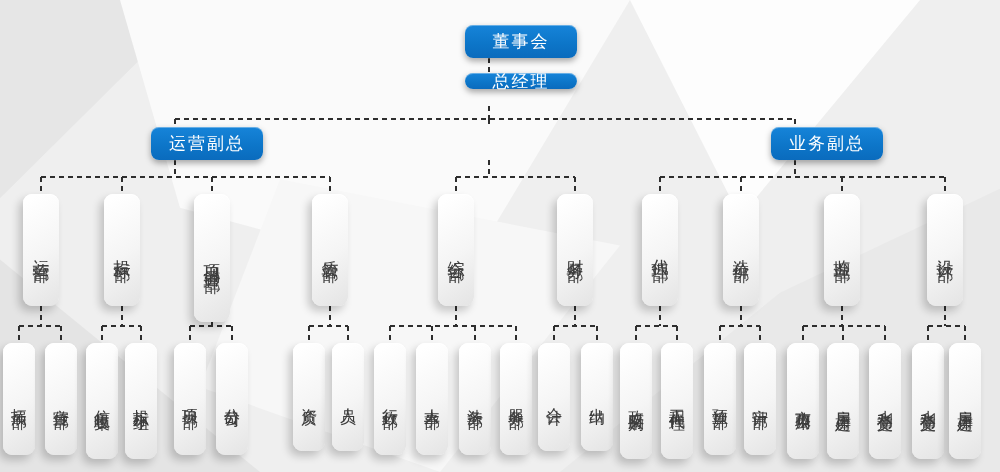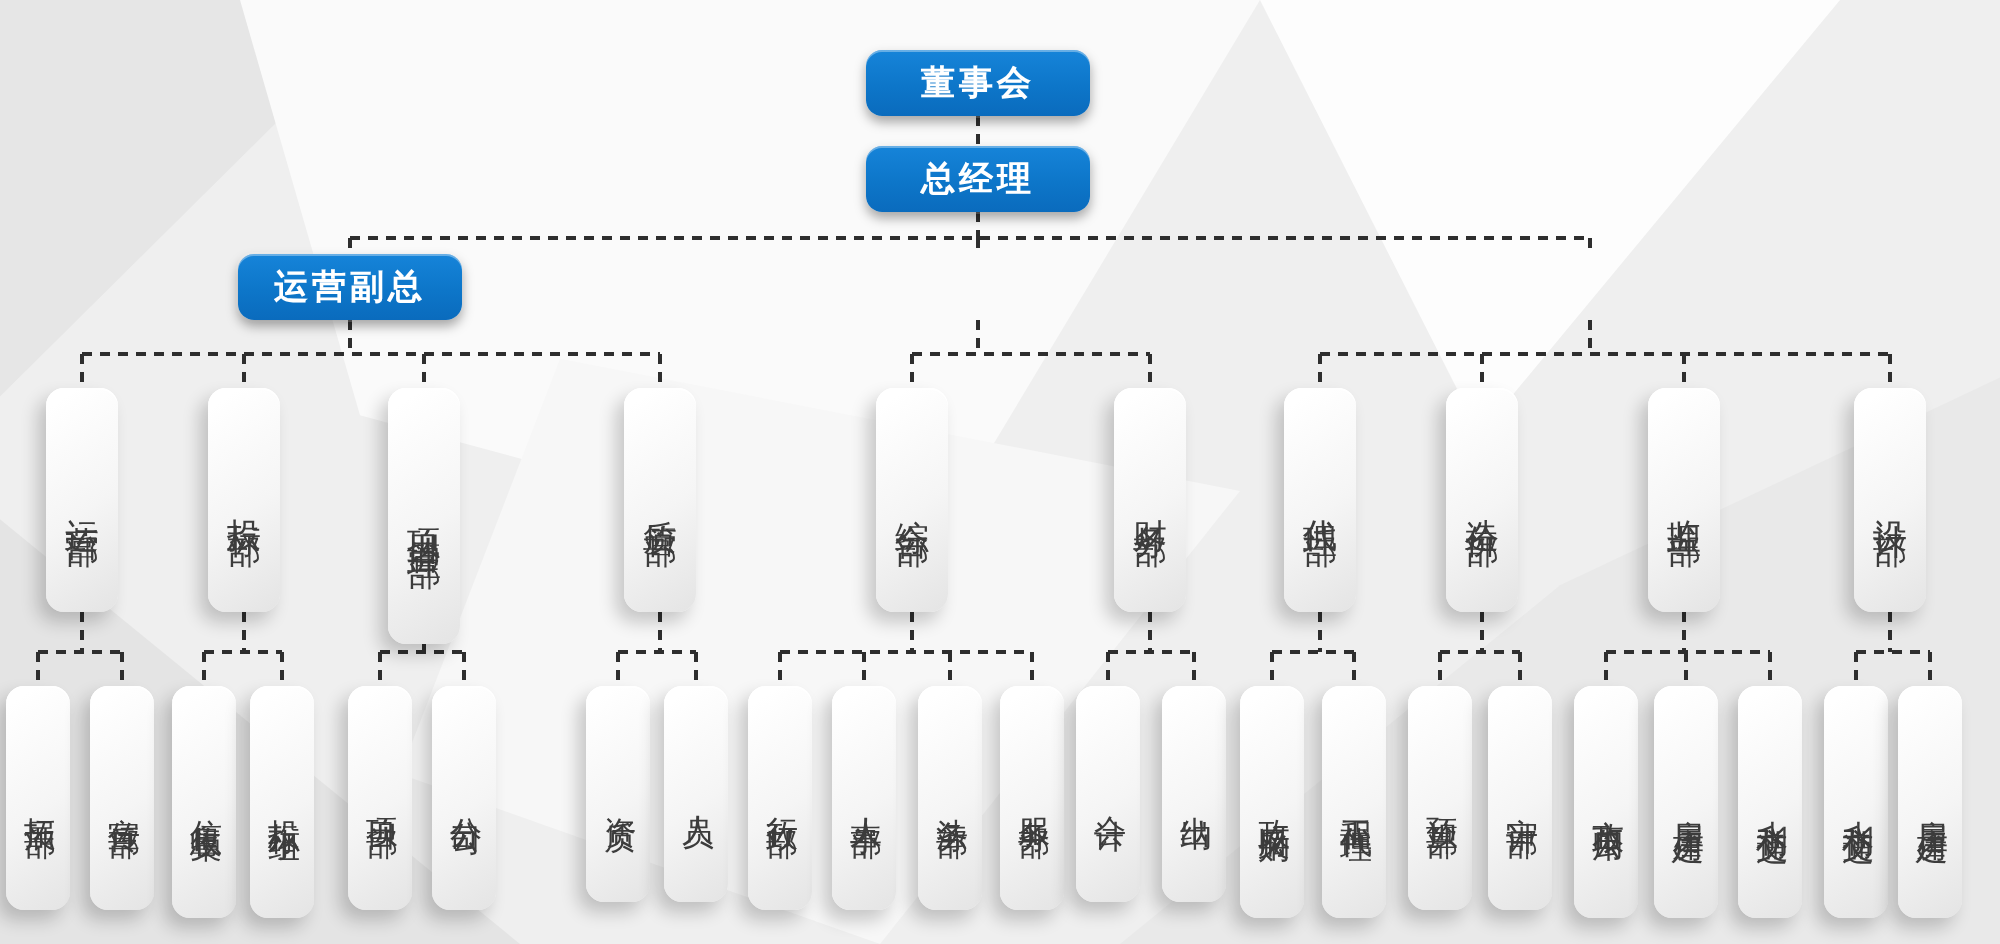--- a/index.html
+++ b/index.html
@@ -11,23 +11,24 @@
   .p2{background:#fafafa;clip-path:polygon(12% 0,63% 0,46% 60%,18% 44%);}
   .p3{background:#fdfdfd;clip-path:polygon(63% 0,92% 0,74% 46%);}
   .p4{background:#e9e9e9;clip-path:polygon(100% 40%,100% 100%,56% 100%,78% 62%);}
   .p5{background:#e4e4e4;clip-path:polygon(0 55%,26% 100%,0 100%);}
   .p6{background:#f7f7f7;clip-path:polygon(28% 38%,62% 52%,44% 100%,20% 82%);}
   svg.connectors{position:absolute;left:0;top:0;z-index:1;}
   #nodes{position:absolute;left:0;top:0;width:100%;height:100%;z-index:2;}
   .blue-box{
     position:absolute;display:flex;align-items:center;justify-content:center;
     background:linear-gradient(180deg,#1684d9 0%,var(--accent,#0d76c9) 55%,#0a6bbd 100%);
-    color:#ffffff;font-weight:bold;font-size:17px;letter-spacing:2px;
+    color:#ffffff;font-weight:normal;font-size:17px;letter-spacing:2px;
     border-radius:8px;
     box-shadow:0 3px 6px rgba(0,0,0,.35), inset 0 1px 0 rgba(255,255,255,.35), 0 0 0 1px rgba(255,255,255,.25);
+    margin-left:32px;
   }
   .v-box{
     position:absolute;display:flex;align-items:center;justify-content:center;
     background:linear-gradient(145deg,#ffffff 8%,#f5f5f5 55%,#e4e4e4 100%);
     border-radius:9px;color:#3c3c3c;
     box-shadow:-4px 5px 9px rgba(0,0,0,.20), inset 0 1px 0 #ffffff;
   }
   .v-box span{writing-mode:vertical-rl;text-orientation:upright;letter-spacing:3px;font-size:17px;line-height:1;}
   .leaf span{font-size:16px;letter-spacing:2px;}
 </style>
@@ -41,21 +42,21 @@
   <div class="poly p4"></div>
   <div class="poly p5"></div>
   <div class="poly p6"></div>
   <svg class="connectors" id="connectors" width="1000" height="472">
       <path d="M489,58 V73 M489,106 V119 M175,119 H795 M175,119 V127 M489,119 V127 M795,119 V127 M175,160 V177 M41,177 H330 M41,177 V194 M122,177 V194 M212,177 V194 M330,177 V194 M41,306 V326 M19,326 H61 M19,326 V343 M61,326 V343 M122,306 V326 M102,326 H141 M102,326 V343 M141,326 V343 M212,322 V326 M190,326 H232 M190,326 V343 M232,326 V343 M330,306 V326 M309,326 H348 M309,326 V343 M348,326 V343 M489,160 V177 M456,177 H575 M456,177 V194 M575,177 V194 M456,306 V326 M390,326 H516 M390,326 V343 M432,326 V343 M475,326 V343 M516,326 V343 M575,306 V326 M554,326 H597 M554,326 V343 M597,326 V343 M795,160 V177 M660,177 H945 M660,177 V194 M741,177 V194 M842,177 V194 M945,177 V194 M660,306 V326 M636,326 H677 M636,326 V343 M677,326 V343 M741,306 V326 M720,326 H760 M720,326 V343 M760,326 V343 M842,306 V326 M803,326 H885 M803,326 V343 M843,326 V343 M885,326 V343 M945,306 V326 M928,326 H965 M928,326 V343 M965,326 V343" fill="none" stroke="#2e2e2e" stroke-width="2" stroke-dasharray="5 4"></path>
     </svg>
   <div id="nodes">
       <div class="blue-box" style="left: 433px; top: 25px; width: 112px; height: 33px;">
         <span>董事会</span>
       </div>
-      <div class="blue-box" style="left: 433px; top: 73px; width: 112px; height: 33px;">
+      <div class="blue-box" style="left: 433px; top: 73px; width: 112px; height: 16px;">
         <span>总经理</span>
       </div>
       <div class="blue-box" style="left: 119px; top: 127px; width: 112px; height: 33px;">
         <span>运营副总</span>
       </div>
       <div class="v-box dept" style="left: 23px; top: 194px; width: 36px; height: 112px;">
         <span>运营部</span>
       </div>
       <div class="v-box leaf" style="left: 3px; top: 343px; width: 32px; height: 112px;">
         <span>拓展部</span>
@@ -107,20 +108,23 @@
       </div>
       <div class="v-box dept" style="left: 557px; top: 194px; width: 36px; height: 112px;">
         <span>财务部</span>
       </div>
       <div class="v-box leaf" style="left: 538px; top: 343px; width: 32px; height: 108px;">
         <span>会计</span>
       </div>
       <div class="v-box leaf" style="left: 581px; top: 343px; width: 32px; height: 108px;">
         <span>出纳</span>
       </div>
+      <div class="blue-box" style="left: 739px; top: 127px; width: 112px; height: 33px;">
+        <span>业务副总</span>
+      </div>
       <div class="v-box dept" style="left: 642px; top: 194px; width: 36px; height: 112px;">
         <span>代理部</span>
       </div>
       <div class="v-box leaf" style="left: 620px; top: 343px; width: 32px; height: 116px;">
         <span>政府采购</span>
       </div>
       <div class="v-box leaf" style="left: 661px; top: 343px; width: 32px; height: 116px;">
         <span>工程代理</span>
       </div>
       <div class="v-box dept" style="left: 723px; top: 194px; width: 36px; height: 112px;">

